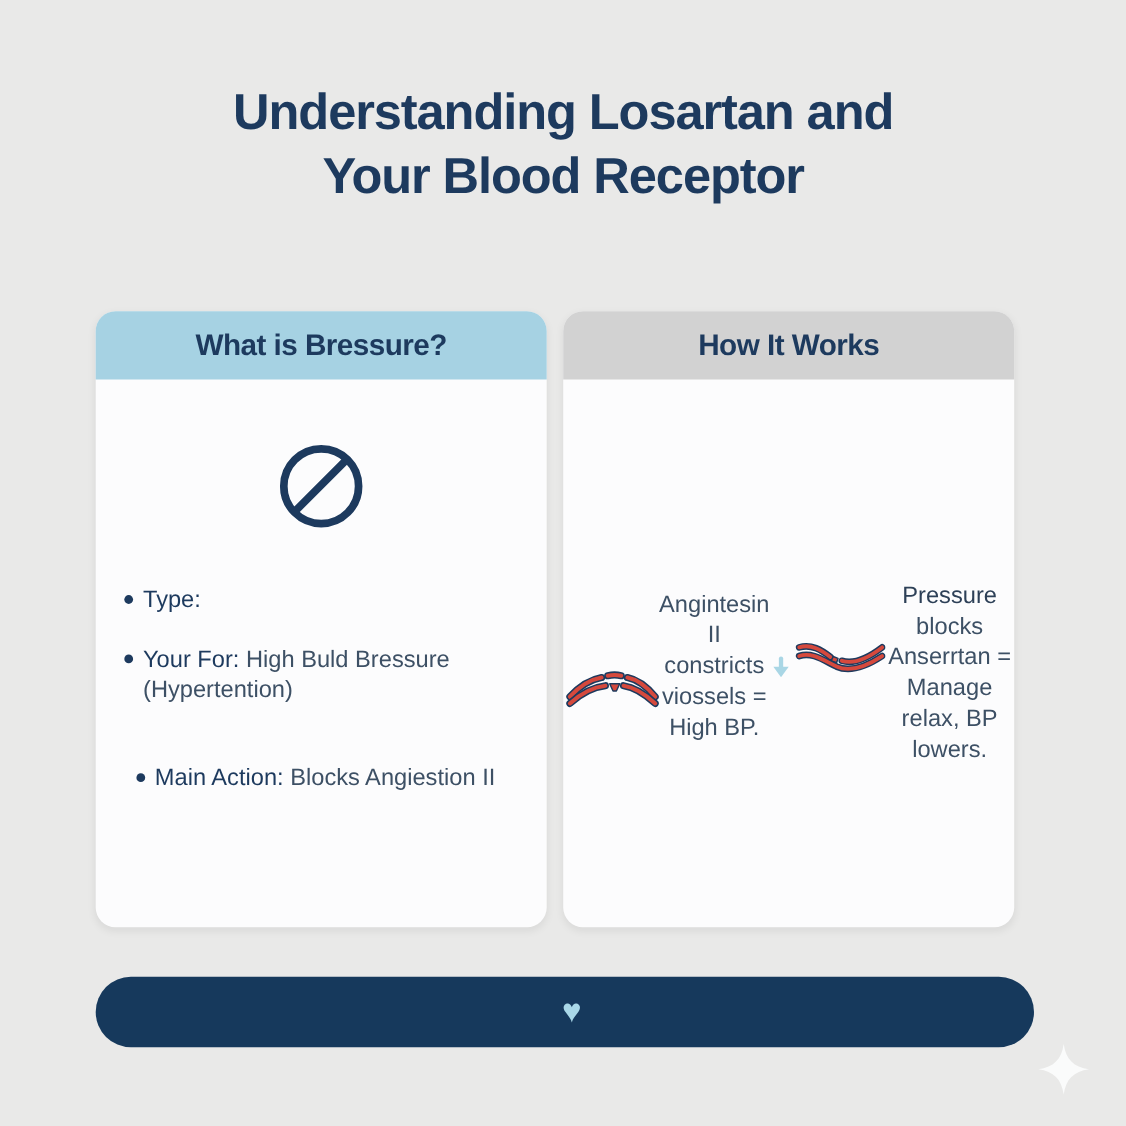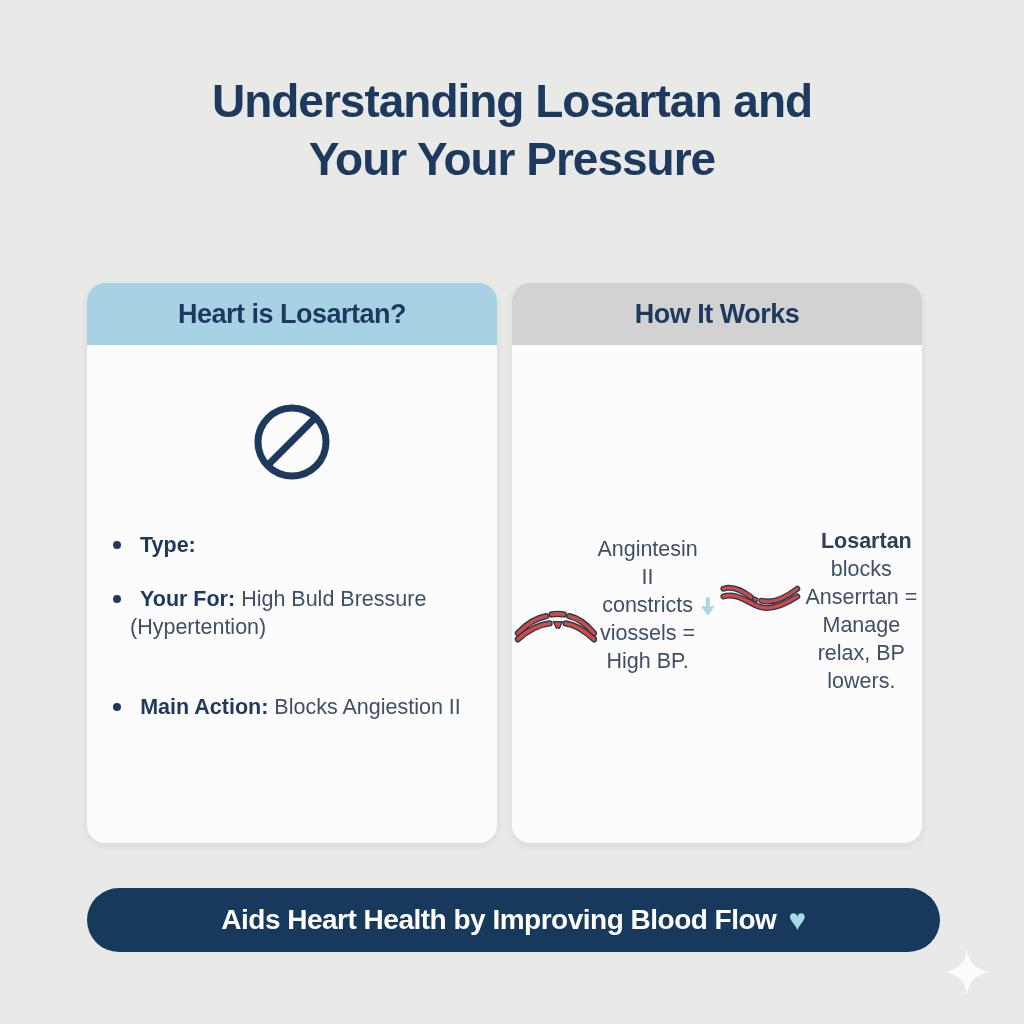--- a/index.html
+++ b/index.html
@@ -53,21 +53,21 @@
     list-style:none;margin-top:48px;padding:0 36px 0 26px;
   }
   .bullet{display:flex;align-items:flex-start;}
   .bullet + .bullet{margin-top:26px;}
   .bullet.gap-large{margin-top:52px;justify-content:center;}
   .dot{
     flex:0 0 auto;width:8px;height:8px;border-radius:50%;
     background:var(--navy);margin:10px 9px 0 0;
   }
   .b-content{font-size:21.5px;line-height:28px;color:var(--text);}
-  .b-label{font-weight:bold;color:var(--navy);margin-left:10px;}
+  .b-label{font-weight:normal;color:var(--navy);}
   .b-label.block{display:block;}
   .b-text{white-space:pre-line;}
 
   
   .steps{display:flex;flex-direction:row;align-items:center;}
   .vessel{display:block;}
   .vessel-1{margin-top:64px;}
   .caption{
     text-align:center;font-size:21.5px;line-height:28px;color:var(--text);
     white-space:pre-line;
@@ -97,26 +97,26 @@
   
   .sparkle{position:absolute;left:943px;top:948px;}
 </style>
 </head>
 <body>
 
 <div class="page">
 
   <h1 class="title">
     <span class="line">Understanding Losartan and</span>
-    <span class="line">Your Your Pressure</span>
+    <span class="line">Your Blood Receptor</span>
   </h1>
 
 
   <section class="card card-left">
-    <div class="card-header blue">Heart is Losartan?</div>
+    <div class="card-header blue">What is Bressure?</div>
     <div class="card-body">
 
       <div class="no-icon-wrap">
         <svg width="82" height="82" viewBox="0 0 82 82">
           <circle class="stroke-navy" cx="41" cy="41" r="34" stroke-width="7"></circle>
           <line class="stroke-navy" x1="64" y1="17" x2="17" y2="64" stroke-width="7"></line>
         </svg>
       </div>
 
       <ul class="bullets">
@@ -176,27 +176,26 @@
         <path class="stroke-navy" stroke-width="14" d="M 15,13 C 40,5 62,19 80,33"></path>
         <path class="stroke-red" stroke-width="8" d="M 15,13 C 40,5 62,19 80,33"></path>
         <path class="stroke-navy" stroke-width="14" d="M 104,41 C 128,48 158,36 188,13"></path>
         <path class="stroke-red" stroke-width="8" d="M 104,41 C 128,48 158,36 188,13"></path>
         <polygon class="seg-fill" points="86,32 96,36 93,45 82,41"></polygon>
 
         <path class="stroke-navy" stroke-width="14" d="M 15,31 C 42,22 66,40 93,53 C 122,66 156,52 188,31"></path>
         <path class="stroke-red" stroke-width="8" d="M 15,31 C 42,22 66,40 93,53 C 122,66 156,52 188,31"></path>
       </svg>
 
-      <p class="caption caption-2"><span class="b-label">Losartan</span><span class="b-text"> blocks Anserrtan =
+      <p class="caption caption-2"><span class="b-label">Pressure</span><span class="b-text"> blocks Anserrtan =
 Manage relax, BP lowers.</span></p>
     </div>
   </section>
 
   <div class="banner">
-    <span>Aids Heart Health by Improving Blood Flow</span>
     <span class="heart">♥</span>
   </div>
 
   <svg class="sparkle" width="48" height="48" viewBox="0 0 48 48">
     <path fill="var(--sparkle)" d="M 24,1 C 26,15 33,22 47,24 C 33,26 26,33 24,47 C 22,33 15,26 1,24 C 15,22 22,15 24,1 Z"></path>
   </svg>
 
 </div>
 
 </body></html>

